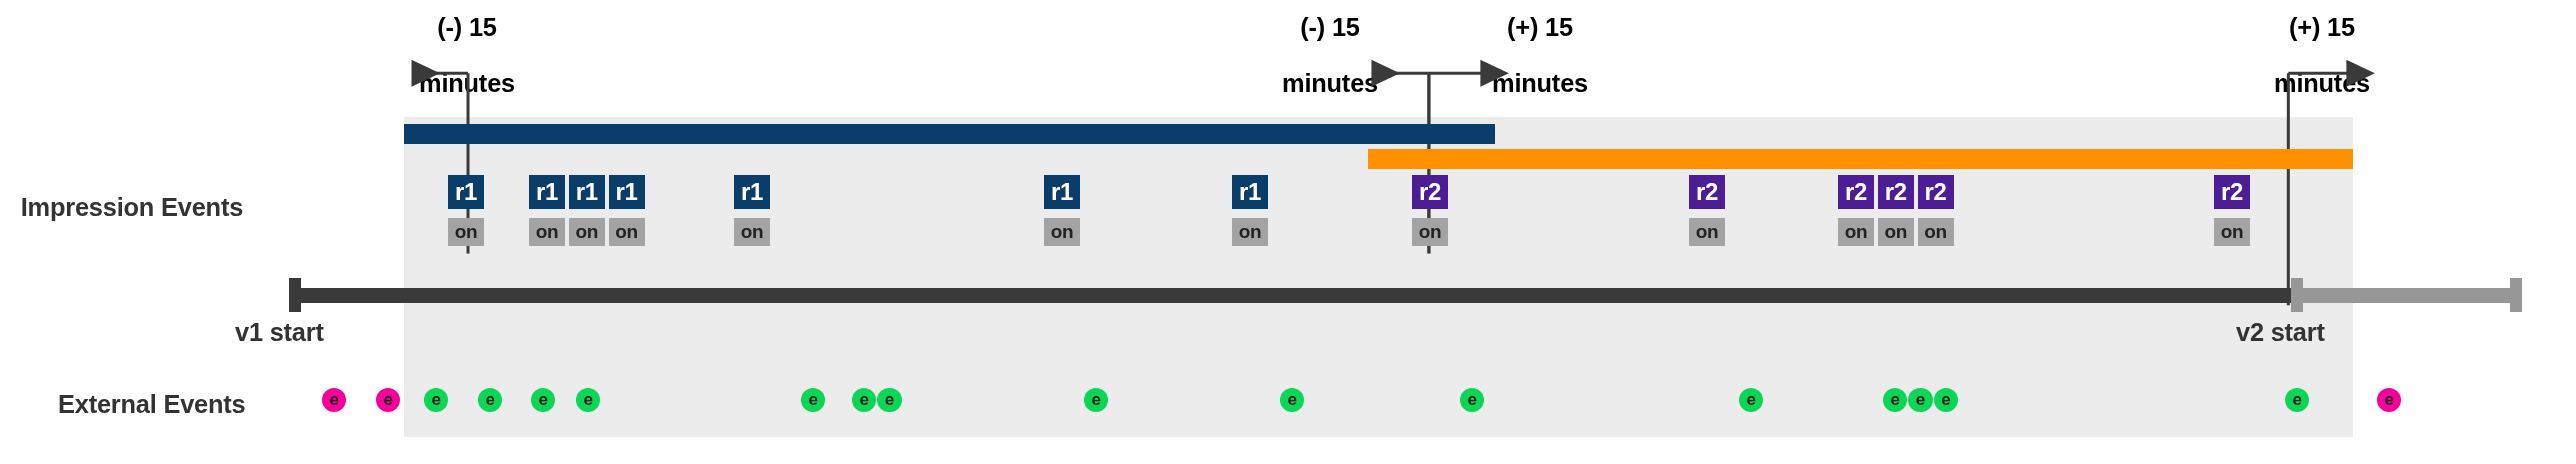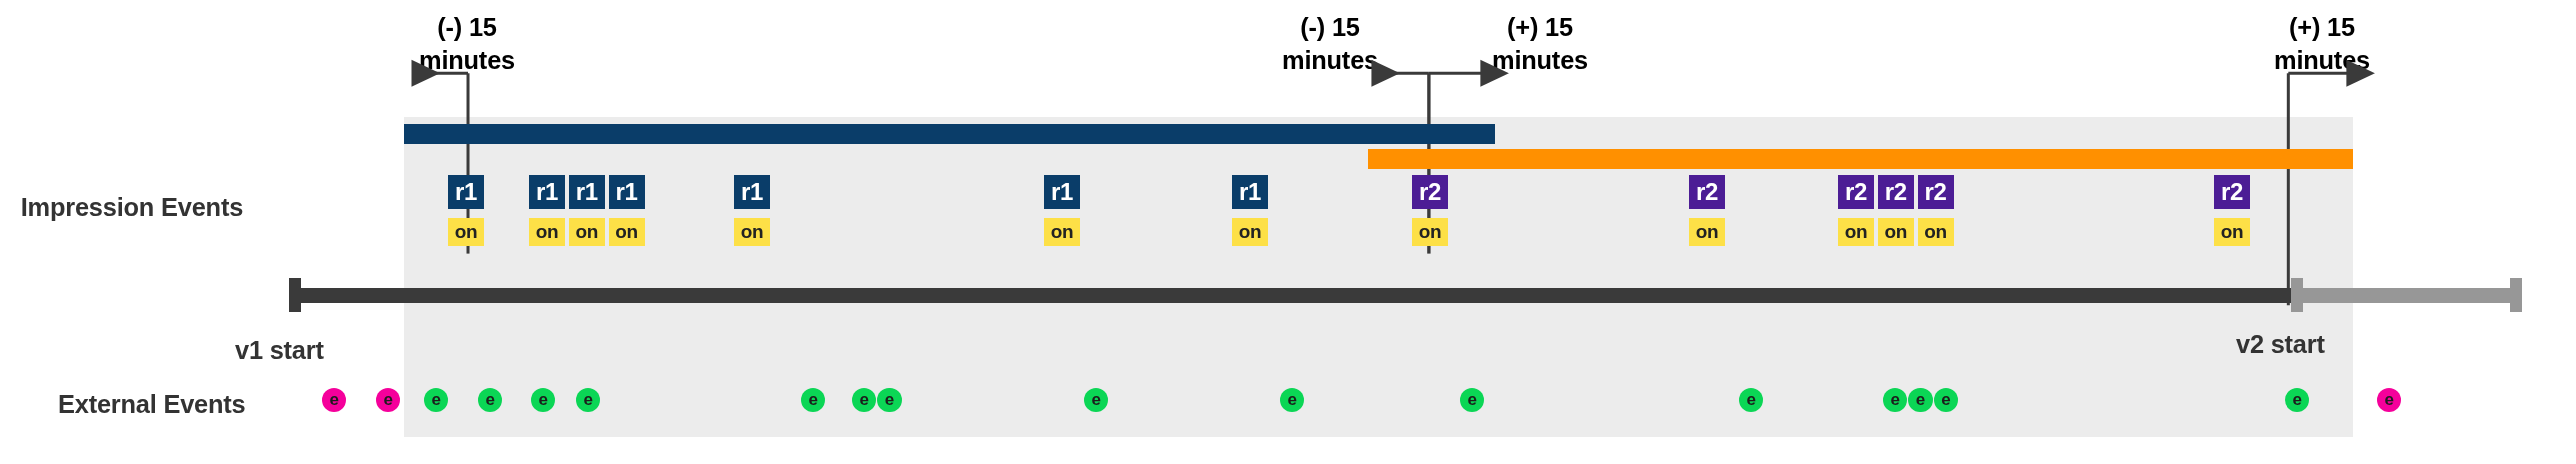--- a/index.html
+++ b/index.html
@@ -41,21 +41,21 @@
     position:absolute;
     font-size:25.4px;
     font-weight:600;
     color:#000000;
     text-align:center;
     line-height:1.3;
     white-space:nowrap;
     letter-spacing:-0.2px;
     transform:translateX(-50%);
   }
-  .anno-caption .l2{display:block;}
+  .anno-caption .l2{display:block;margin-top:23px;}
 
   
   #anno-svg{
     position:absolute;
     left:0; top:0;
     width:2576px; height:464px;
     pointer-events:none;
   }
 
   
@@ -88,21 +88,21 @@
     height:34px;
     display:flex; align-items:center; justify-content:center;
     font-size:24px; font-weight:700; color:#ffffff;
     letter-spacing:-0.3px;
   }
   .chip-top.r1{ background:#0a3d69; }
   .chip-top.r2{ background:#4c1d95; }
   .chip-bot{
     margin-top:8.5px;
     height:28px;
-    background:#fde047;
+    background:#a3a3a3;
     display:flex; align-items:center; justify-content:center;
     font-size:19px; font-weight:700; color:#222222;
     letter-spacing:-0.3px;
   }
 
   
   .ev-group{ position:absolute; top:388px; display:flex; }
   .ev-dot{
     width:24.4px; height:24.4px; border-radius:50%;
     display:flex; align-items:center; justify-content:center;
@@ -244,22 +244,22 @@
       <div class="chip-bot">on</div>
     </div>
   </div>
 
   <div class="tl-cap cap-dark" style="left:289px; top:278px;"></div>
   <div class="timeline-seg" id="tl-active" style="left:289px; top:288px; width:2009px;"></div>
   <div class="tl-cap cap-grey" style="left:2291px; top:278px;"></div>
   <div class="timeline-seg" id="tl-future" style="left:2298px; top:288px; width:212px;"></div>
   <div class="tl-cap cap-grey" style="left:2510px; top:278px;"></div>
 
-  <div class="start-label" style="left:235px; top:336px;">v1 start</div>
-  <div class="start-label" style="left:2236px; top:318px;margin-top:12px;">v2 start</div>
+  <div class="start-label" style="left:235px; top:318px;">v1 start</div>
+  <div class="start-label" style="left:2236px; top:318px;">v2 start</div>
 
   <div class="ev-group" style="left:322px; gap:1.9px;">
     <div class="ev-dot outside">e</div>
   </div>
   <div class="ev-group" style="left:376px; gap:1.9px;">
     <div class="ev-dot outside">e</div>
   </div>
   <div class="ev-group" style="left:424px; gap:1.9px;">
     <div class="ev-dot inside">e</div>
   </div>

